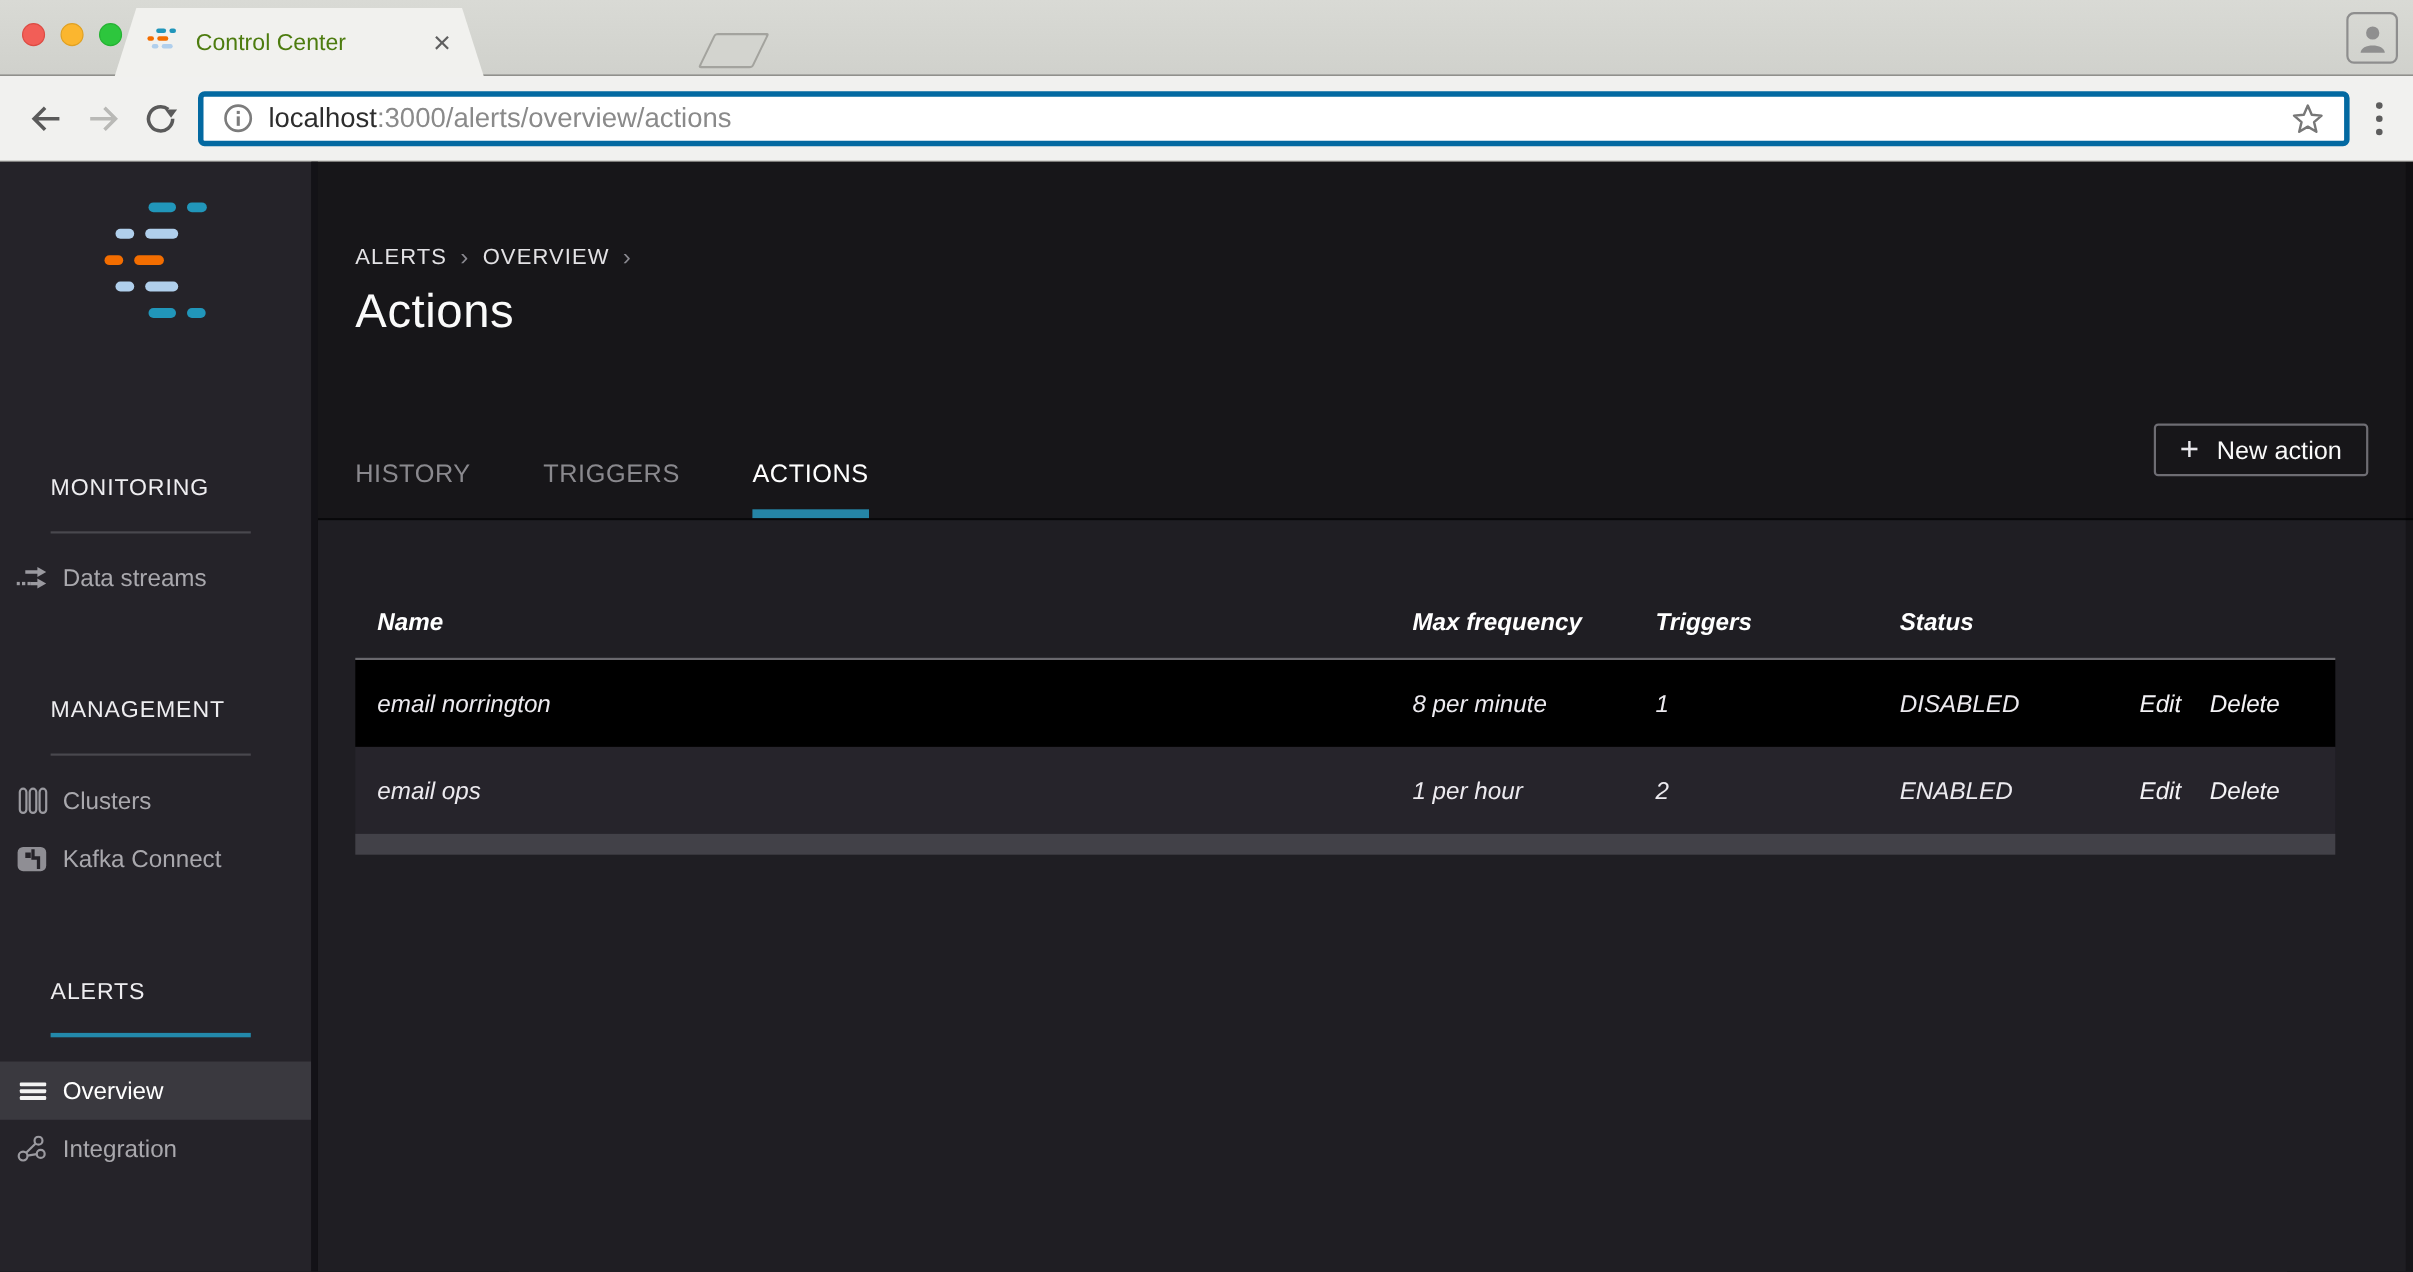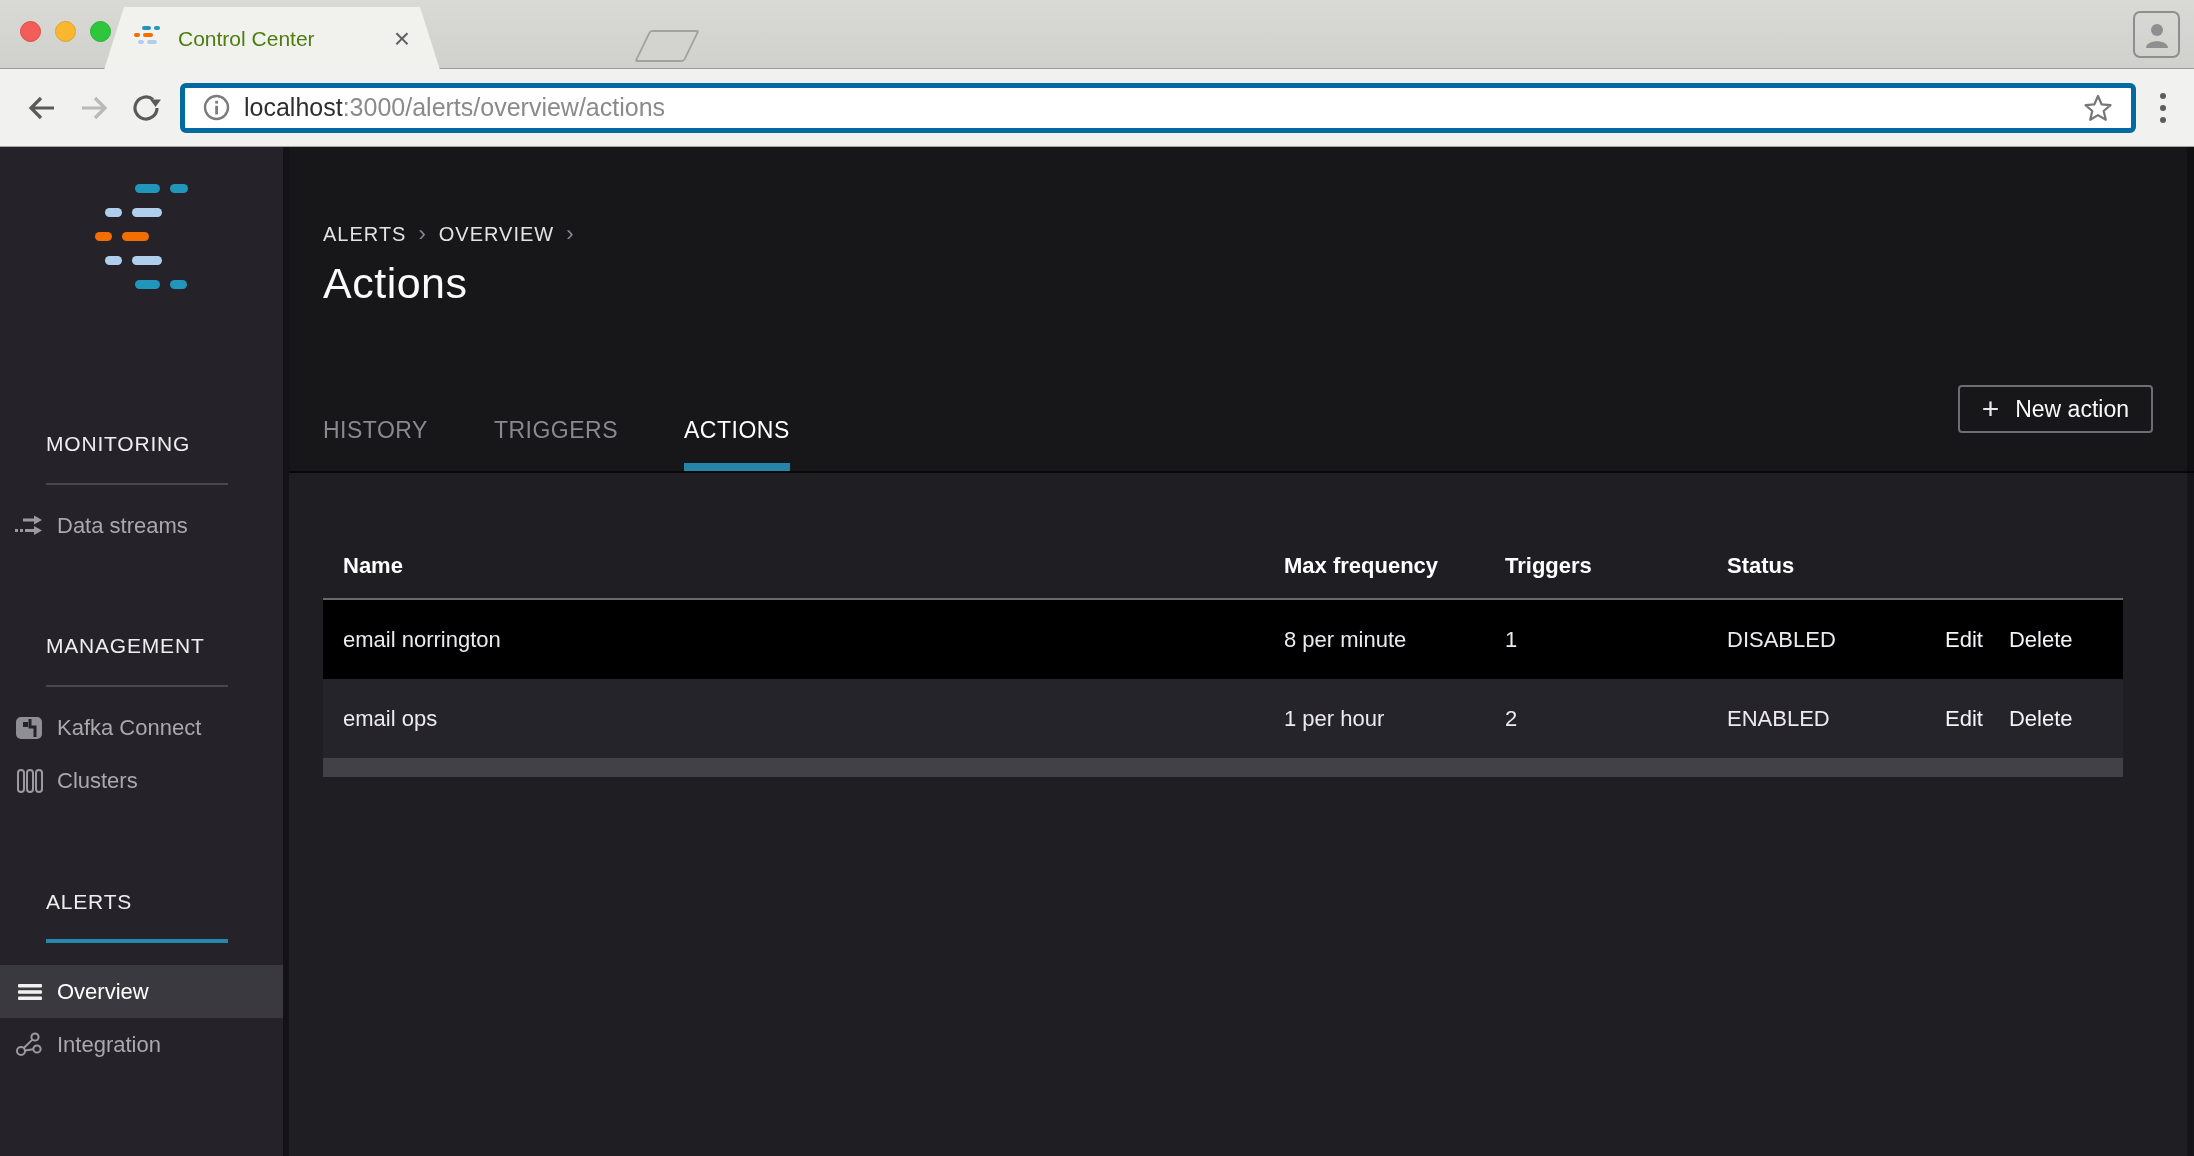--- a/index.html
+++ b/index.html
@@ -111,21 +111,21 @@
   .new-action-btn {
     position:absolute; top:238px; right:41px; height:48px;
     border:2px solid #6e6d73; border-radius:4px; background:transparent;
     color:#fafafa; font-size:23px; display:flex; align-items:center;
     padding:0 22px; cursor:pointer; font-family:inherit;
   }
   .plus-glyph { font-size:30px; font-weight:300; margin-right:16px; line-height:1; color:#e9e8ec; }
 
   .main-divider { height:2px; background:#08080a; }
 
-  .content-section { background:#1f1e23; height:683px; padding:61px 71px 12px 34px; }
+  .content-section { background:#1f1e23; height:683px; padding:61px 71px 12px 34px;font-style:italic; }
 
   .actions-table { width:100%; }
   .thead { display:flex; align-items:center; height:66px; border-bottom:2px solid #69686d; }
   .th { font-size:22px; font-weight:bold; color:#ffffff; }
   .trow { display:flex; align-items:center; height:79px; font-size:22px; color:#eceaef; }
   .trow.odd  { background:#000000; }
   .trow.even { background:#26242b; }
   .col-name   { flex:1; padding-left:20px; }
   .col-freq   { width:221px; }
   .col-trig   { width:222px; }
@@ -253,33 +253,33 @@
         </svg>
         <span>Data streams</span>
       </div>
     </div>
 
     <div class="nav-section-header nsh-2">MANAGEMENT</div>
     <div class="section-divider"></div>
     <div class="nav-items">
       <div class="nav-item">
         <svg class="nav-icon" viewBox="0 0 30 26">
+          <rect x="3" y="2" width="6" height="22" rx="3" fill="none" stroke="#9b9aa0" stroke-width="2"></rect>
+          <rect x="12" y="2" width="6" height="22" rx="3" fill="none" stroke="#9b9aa0" stroke-width="2"></rect>
+          <rect x="21" y="2" width="6" height="22" rx="3" fill="none" stroke="#9b9aa0" stroke-width="2"></rect>
+        </svg>
+        <span>Clusters</span>
+      </div>
+      <div class="nav-item">
+        <svg class="nav-icon" viewBox="0 0 30 26">
           <rect x="1" y="2" width="26" height="22" rx="5" fill="#8f8e94"></rect>
           <rect x="8" y="7" width="5" height="5" fill="#252329"></rect>
           <path d="M15 4 v8 h5 v10" fill="none" stroke="#252329" stroke-width="3"></path>
         </svg>
         <span>Kafka Connect</span>
-      </div>
-      <div class="nav-item">
-        <svg class="nav-icon" viewBox="0 0 30 26">
-          <rect x="3" y="2" width="6" height="22" rx="3" fill="none" stroke="#9b9aa0" stroke-width="2"></rect>
-          <rect x="12" y="2" width="6" height="22" rx="3" fill="none" stroke="#9b9aa0" stroke-width="2"></rect>
-          <rect x="21" y="2" width="6" height="22" rx="3" fill="none" stroke="#9b9aa0" stroke-width="2"></rect>
-        </svg>
-        <span>Clusters</span>
       </div>
     </div>
 
     <div class="nav-section-header nsh-3">ALERTS</div>
     <div class="section-divider active"></div>
     <div class="nav-items ni-gap">
       <div class="nav-item active">
         <svg class="nav-icon" viewBox="0 0 30 26">
           <rect x="3" y="5" width="24" height="3.6" rx="1" fill="#f2f2f2"></rect>
           <rect x="3" y="11.2" width="24" height="3.6" rx="1" fill="#f2f2f2"></rect>

